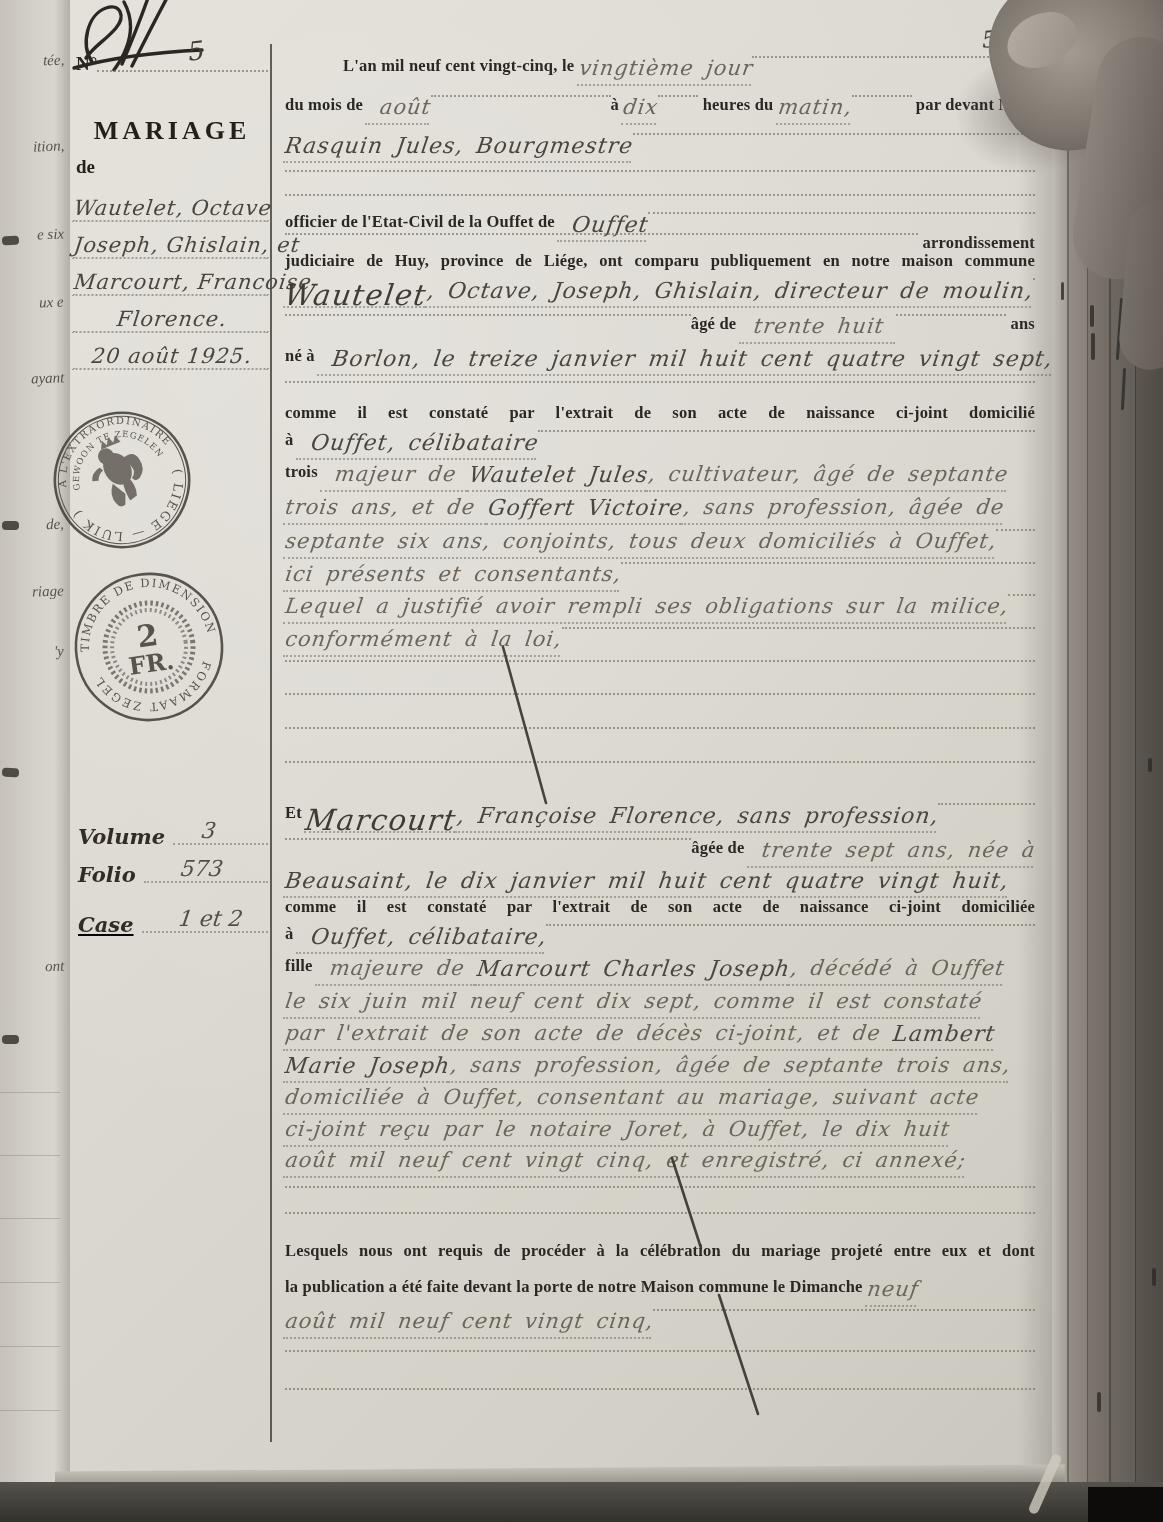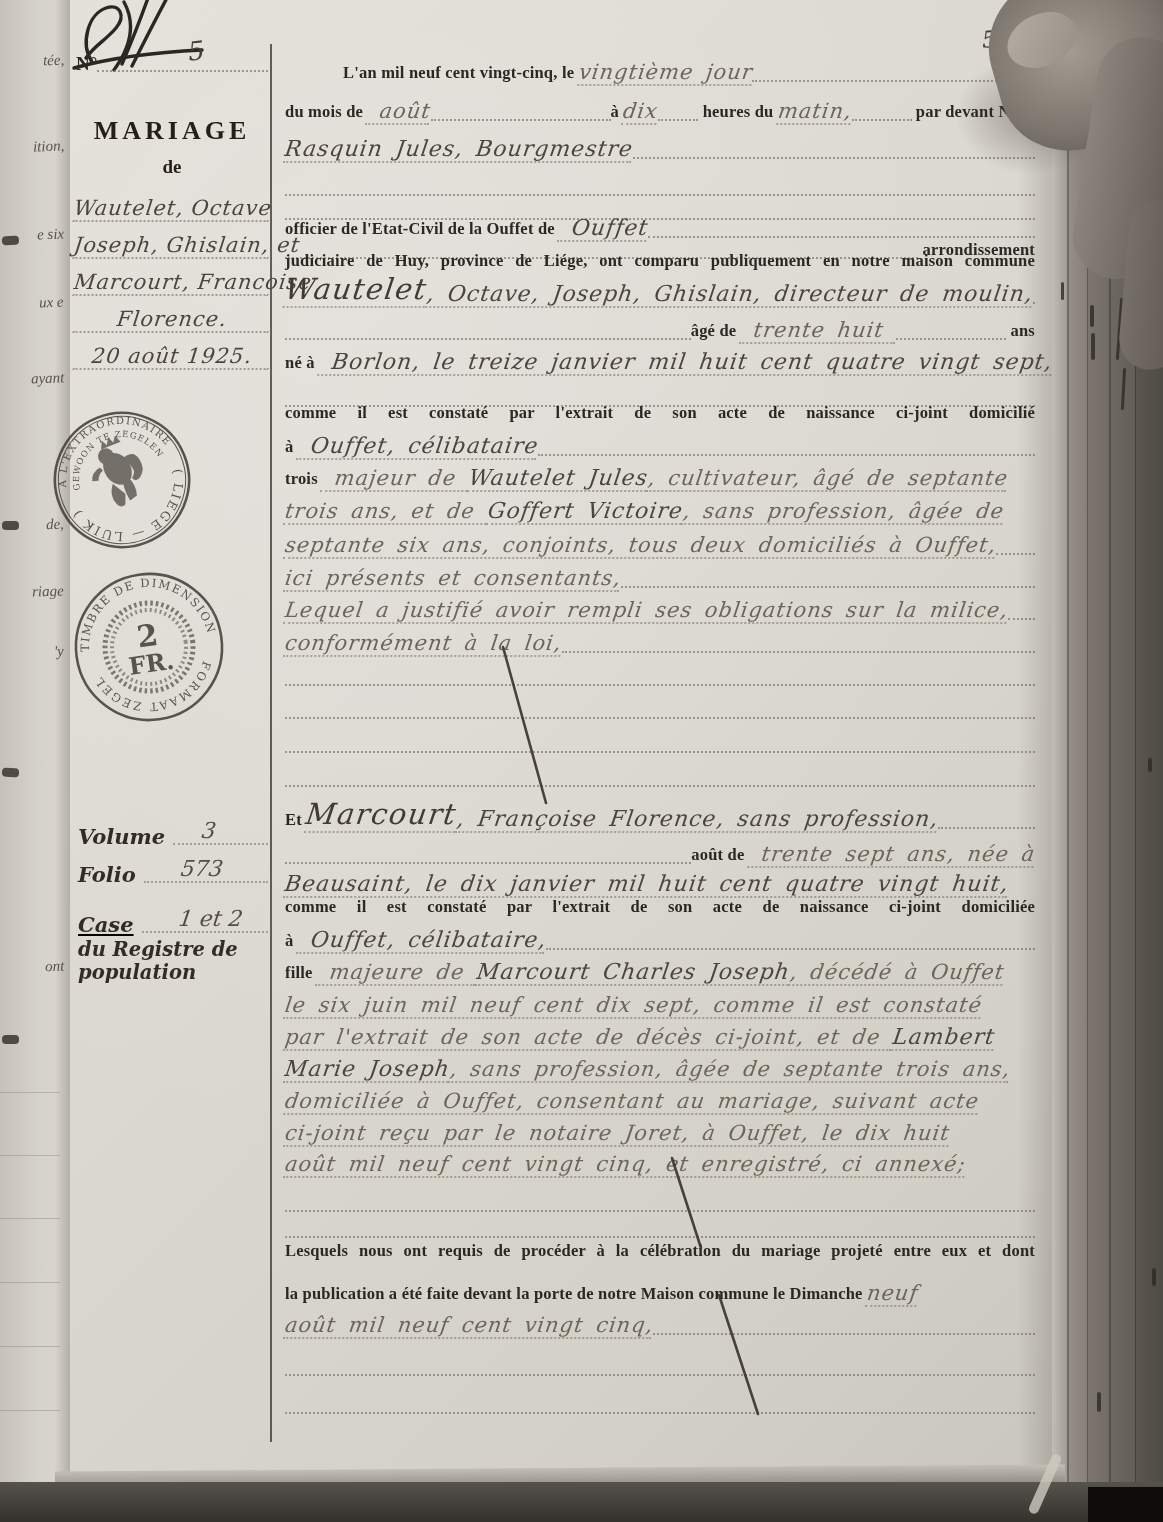--- a/index.html
+++ b/index.html
@@ -26,21 +26,21 @@
 
   
   .mrow{position:absolute;left:6px;width:192px;display:flex;align-items:flex-end;}
   #no-row{top:50px;height:26px;}
   .plabel{font:700 19px "Liberation Serif",serif;color:#2b2722;padding-bottom:1px;}
   .mfill{flex:1;border-bottom:2px dotted rgba(125,118,106,.7);margin-bottom:4px;height:0;}
   #no-value{position:absolute;left:118px;top:36px;font-family:"DejaVu Serif",serif;font-style:italic;
     font-size:26px;color:#433e35;transform:rotate(-6deg);}
   #mariage-title{position:absolute;left:6px;top:116px;width:192px;text-align:center;
     font:700 26px "Liberation Serif",serif;letter-spacing:4px;color:#241f19;}
-  #mariage-de{position:absolute;left:6px;top:156px;width:192px;text-align:center;
+  #mariage-de{position:absolute;left:6px;top:156px;width:192px;
     font:700 19px "Liberation Serif",serif;color:#241f19;}
   .mname{position:absolute;left:4px;width:196px;text-align:center;border-bottom:2px dotted rgba(125,118,106,.65);
     font-family:"DejaVu Serif",serif;font-style:italic;font-size:21px;color:#4b463d;
     letter-spacing:1px;white-space:nowrap;transform:skewX(-7deg);}
   .reg-row{position:absolute;left:8px;width:190px;display:flex;align-items:flex-end;height:30px;}
   .reg-label{font-family:"DejaVu Serif",serif;font-style:italic;font-weight:700;font-size:21px;color:#332c23;
     padding-right:8px;padding-bottom:1px;}
   .reg-fill{flex:1;border-bottom:2px dotted rgba(125,118,106,.6);margin-bottom:5px;height:0;position:relative;}
   .reg-val{position:absolute;left:30%;bottom:0;font-family:"DejaVu Serif",serif;font-style:italic;
     font-size:22px;color:#534e44;transform:skewX(-8deg);}
@@ -51,21 +51,21 @@
   #paraph{position:absolute;left:-30px;top:-4px;}
 
   
   .stamp{position:absolute;opacity:.88;}
   #stamp-fiscal{left:-28px;top:400px;transform:rotate(-22deg);}
   #stamp-dim{left:-6px;top:562px;transform:rotate(-8deg);}
   .stamp text{fill:#45403a;}
 
   
   #act-lines{position:absolute;left:215px;top:0;width:750px;height:1486px;}
-  .line{position:absolute;left:0;width:750px;height:30px;display:flex;align-items:flex-end;white-space:pre;}
+  .line{position:absolute;left:0;width:750px;height:30px;display:flex;white-space:pre;}
   .line.just{display:block;white-space:normal;text-align:justify;text-align-last:justify;}
   .seg-p{font:700 16.5px "Liberation Serif",serif;color:#2b2722;letter-spacing:.2px;padding-bottom:3px;flex:0 0 auto;}
   .seg-h,.seg-hd,.seg-hx{font-family:"DejaVu Serif",serif;font-style:italic;display:inline-block;
     transform:skewX(-8deg);border-bottom:2px dotted rgba(125,118,106,.6);flex:0 0 auto;white-space:pre;}
   .seg-h{font-size:21px;color:#6b655a;letter-spacing:1px;word-spacing:5px;}
   .seg-hd{font-size:22px;color:#4b463d;letter-spacing:1px;word-spacing:5px;}
   .seg-hx{font-size:29px;color:#413c33;letter-spacing:1.5px;}
   .seg-f{flex:1 1 40px;min-width:0;border-bottom:2px dotted rgba(125,118,106,.7);margin-bottom:4px;height:0;}
   #slash-svg{position:absolute;left:0;top:0;pointer-events:none;}
   #slash-svg line{stroke:#37332c;stroke-width:2.6;stroke-linecap:round;opacity:.9;}
@@ -220,21 +220,20 @@
       <span class="reg-fill">
         <span class="reg-val">573</span>
       </span>
     </div>
     <div class="reg-row" style="top:908px;text-decoration:underline;">
       <span class="reg-label">Case</span>
       <span class="reg-fill">
         <span class="reg-val">1 et 2</span>
       </span>
     </div>
-    <div id="register-label">du Registre de population</div>
 
     <div id="page-number">5.</div>
 
     <div id="act-lines">
         <div class="line" style="top: 56px; padding-left: 58px;"><span class="seg-p">L'an mil neuf cent vingt-cinq, le </span><span class="seg-h">vingtième jour</span><span class="seg-f"></span></div>
         <div class="line" style="top: 95px;"><span class="seg-p">du mois de </span><span class="seg-h"> août</span><span class="seg-f"></span><span class="seg-p">à </span><span class="seg-h">dix</span><span class="seg-f" style="flex: 0 1 40px;"></span><span class="seg-p"> heures du </span><span class="seg-h">matin,</span><span class="seg-f" style="flex: 0 1 60px;"></span><span class="seg-p"> par devant Nous</span></div>
         <div class="line" style="top: 133px;"><span class="seg-hd">Rasquin Jules, Bourgmestre</span><span class="seg-f"></span></div>
         <div class="line" style="top: 170px;"><span class="seg-f"></span></div>
         <div class="line" style="top: 194px;"><span class="seg-f"></span></div>
         <div class="line" style="top: 212px;"><span class="seg-p">officier de l'Etat-Civil de la Ouffet de </span><span class="seg-hd"> Ouffet</span><span class="seg-f"></span></div>
@@ -250,21 +249,21 @@
         <div class="line" style="top: 495px;"><span class="seg-h">trois ans, et de </span><span class="seg-hd">Goffert Victoire</span><span class="seg-h">, sans profession, âgée de</span></div>
         <div class="line" style="top: 529px;"><span class="seg-h">septante six ans, conjoints, tous deux domiciliés à Ouffet,</span><span class="seg-f"></span></div>
         <div class="line" style="top: 562px;"><span class="seg-h">ici présents et consentants,</span><span class="seg-f"></span></div>
         <div class="line" style="top: 594px;"><span class="seg-h">Lequel a justifié avoir rempli ses obligations sur la milice,</span><span class="seg-f"></span></div>
         <div class="line" style="top: 627px;"><span class="seg-h">conformément à la loi,</span><span class="seg-f"></span></div>
         <div class="line" style="top: 660px;"><span class="seg-f"></span></div>
         <div class="line" style="top: 693px;"><span class="seg-f"></span></div>
         <div class="line" style="top: 727px;"><span class="seg-f"></span></div>
         <div class="line" style="top: 761px;"><span class="seg-f"></span></div>
         <div class="line" style="top: 803px;"><span class="seg-p">Et </span><span class="seg-hx">Marcourt</span><span class="seg-hd">, Françoise Florence, sans profession,</span><span class="seg-f"></span></div>
-        <div class="line" style="top: 838px;"><span class="seg-f"></span><span class="seg-p">août de </span><span class="seg-h"> trente sept ans, née à</span></div>
+        <div class="line" style="top: 838px;"><span class="seg-f"></span><span class="seg-p">âgée de </span><span class="seg-h"> trente sept ans, née à</span></div>
         <div class="line" style="top: 868px;"><span class="seg-hd">Beausaint, le dix janvier mil huit cent quatre vingt huit,</span></div>
         <div class="line just" style="top: 897px;"><span class="seg-p">comme il est constaté par l'extrait de son acte de naissance ci-joint domiciliée</span></div>
         <div class="line" style="top: 924px;"><span class="seg-p">à </span><span class="seg-hd"> Ouffet, célibataire,</span><span class="seg-f"></span></div>
         <div class="line" style="top: 956px;"><span class="seg-p">fille </span><span class="seg-h"> majeure de </span><span class="seg-hd">Marcourt Charles Joseph</span><span class="seg-h">, décédé à Ouffet</span></div>
         <div class="line" style="top: 989px;"><span class="seg-h">le six juin mil neuf cent dix sept, comme il est constaté</span></div>
         <div class="line" style="top: 1021px;"><span class="seg-h">par l'extrait de son acte de décès ci-joint, et de </span><span class="seg-hd">Lambert</span></div>
         <div class="line" style="top: 1053px;"><span class="seg-hd">Marie Joseph</span><span class="seg-h">, sans profession, âgée de septante trois ans,</span></div>
         <div class="line" style="top: 1085px;"><span class="seg-h">domiciliée à Ouffet, consentant au mariage, suivant acte</span></div>
         <div class="line" style="top: 1117px;"><span class="seg-h">ci-joint reçu par le notaire Joret, à Ouffet, le dix huit</span></div>
         <div class="line" style="top: 1148px;"><span class="seg-h">août mil neuf cent vingt cinq, et enregistré, ci annexé;</span></div>

